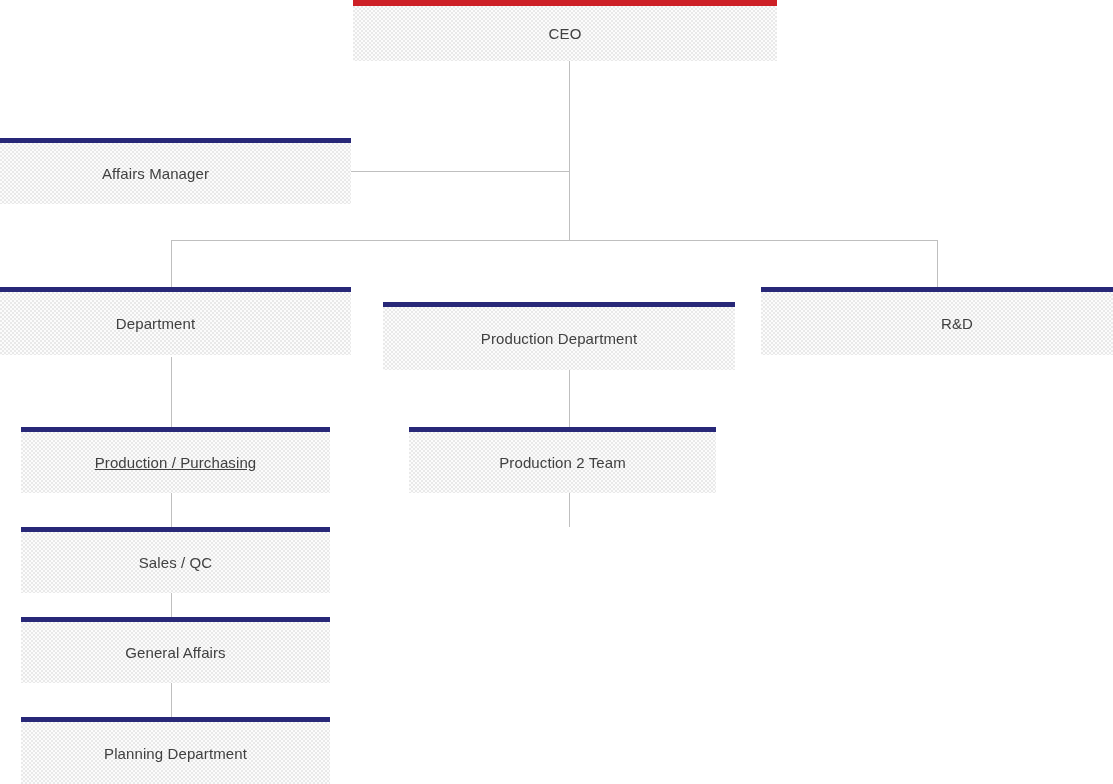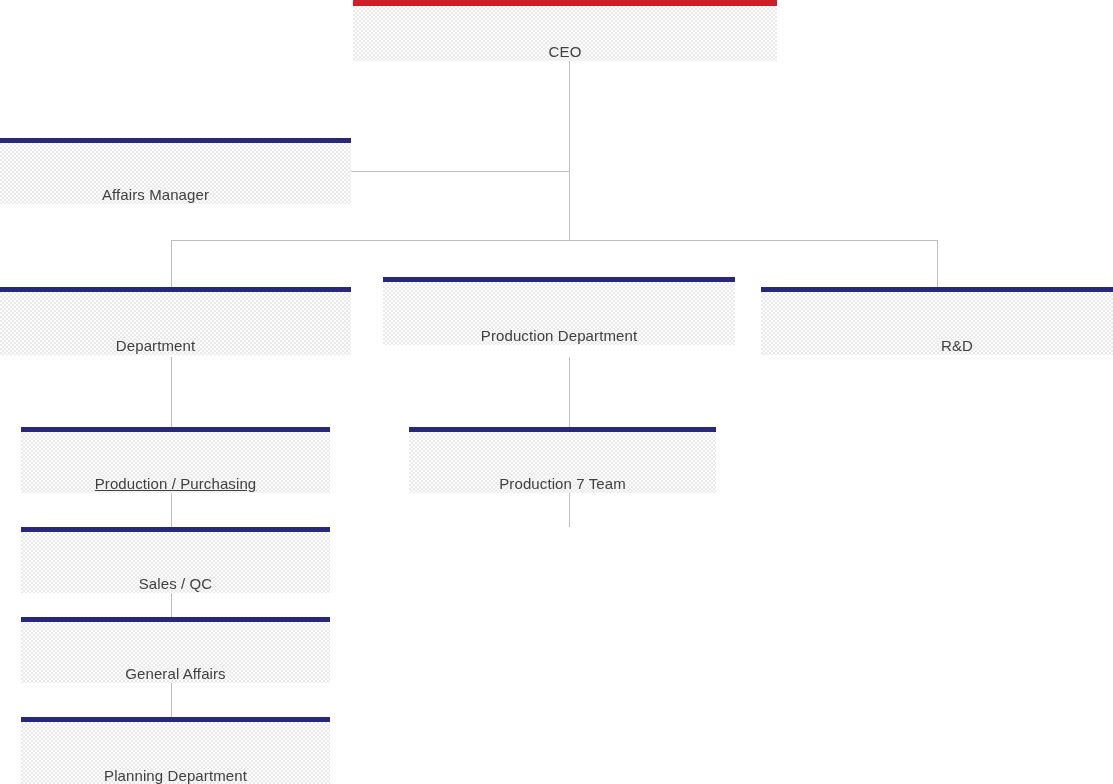--- a/index.html
+++ b/index.html
@@ -33,21 +33,21 @@
   .node {
     position: absolute;
     box-sizing: border-box;
     background-color: #e9e9e9;
     background-image:
       linear-gradient(45deg, rgba(255,255,255,.85) 25%, transparent 25%, transparent 75%, rgba(255,255,255,.85) 75%),
       linear-gradient(45deg, rgba(255,255,255,.85) 25%, transparent 25%, transparent 75%, rgba(255,255,255,.85) 75%);
     background-size: 4px 4px;
     background-position: 0 0, 2px 2px;
     display: flex;
-    align-items: flex-end;
+    align-items: center;
     justify-content: center;
     color: #404040;
     font-size: 15px;
     line-height: 1.2;
     letter-spacing: .1px;
     white-space: nowrap;
   }
   .node .node-label {
     display: block;
     padding: 0 6px;
@@ -83,21 +83,21 @@
   </div>
 
   <div class="node accent-navy" style="left:-40px; top:138px; width:391px; height:66px;">
     <span class="node-label">Affairs Manager</span>
   </div>
 
   <div class="node accent-navy" style="left:-40px; top:287px; width:391px; height:68px;">
     <span class="node-label">Department</span>
   </div>
 
-  <div class="node accent-navy" style="left:383px; top:277px; width:352px; height:68px;">
+  <div class="node accent-navy" style="left:383px; top:302px; width:352px; height:68px;">
     <span class="node-label">Production Department</span>
   </div>
 
   <div class="node accent-navy" style="left:761px; top:287px; width:392px; height:68px;">
     <span class="node-label">R&amp;D</span>
   </div>
 
   <div class="node accent-navy" style="left:21px; top:427px; width:309px; height:66px;text-decoration:underline;">
     <span class="node-label">Production / Purchasing</span>
   </div>
@@ -108,17 +108,17 @@
 
   <div class="node accent-navy" style="left:21px; top:617px; width:309px; height:66px;">
     <span class="node-label">General Affairs</span>
   </div>
 
   <div class="node accent-navy" style="left:21px; top:717px; width:309px; height:68px;">
     <span class="node-label">Planning Department</span>
   </div>
 
   <div class="node accent-navy" style="left:409px; top:427px; width:307px; height:66px;">
-    <span class="node-label">Production 7 Team</span>
+    <span class="node-label">Production 2 Team</span>
   </div>
 
 
 </div>
 
 </body></html>

